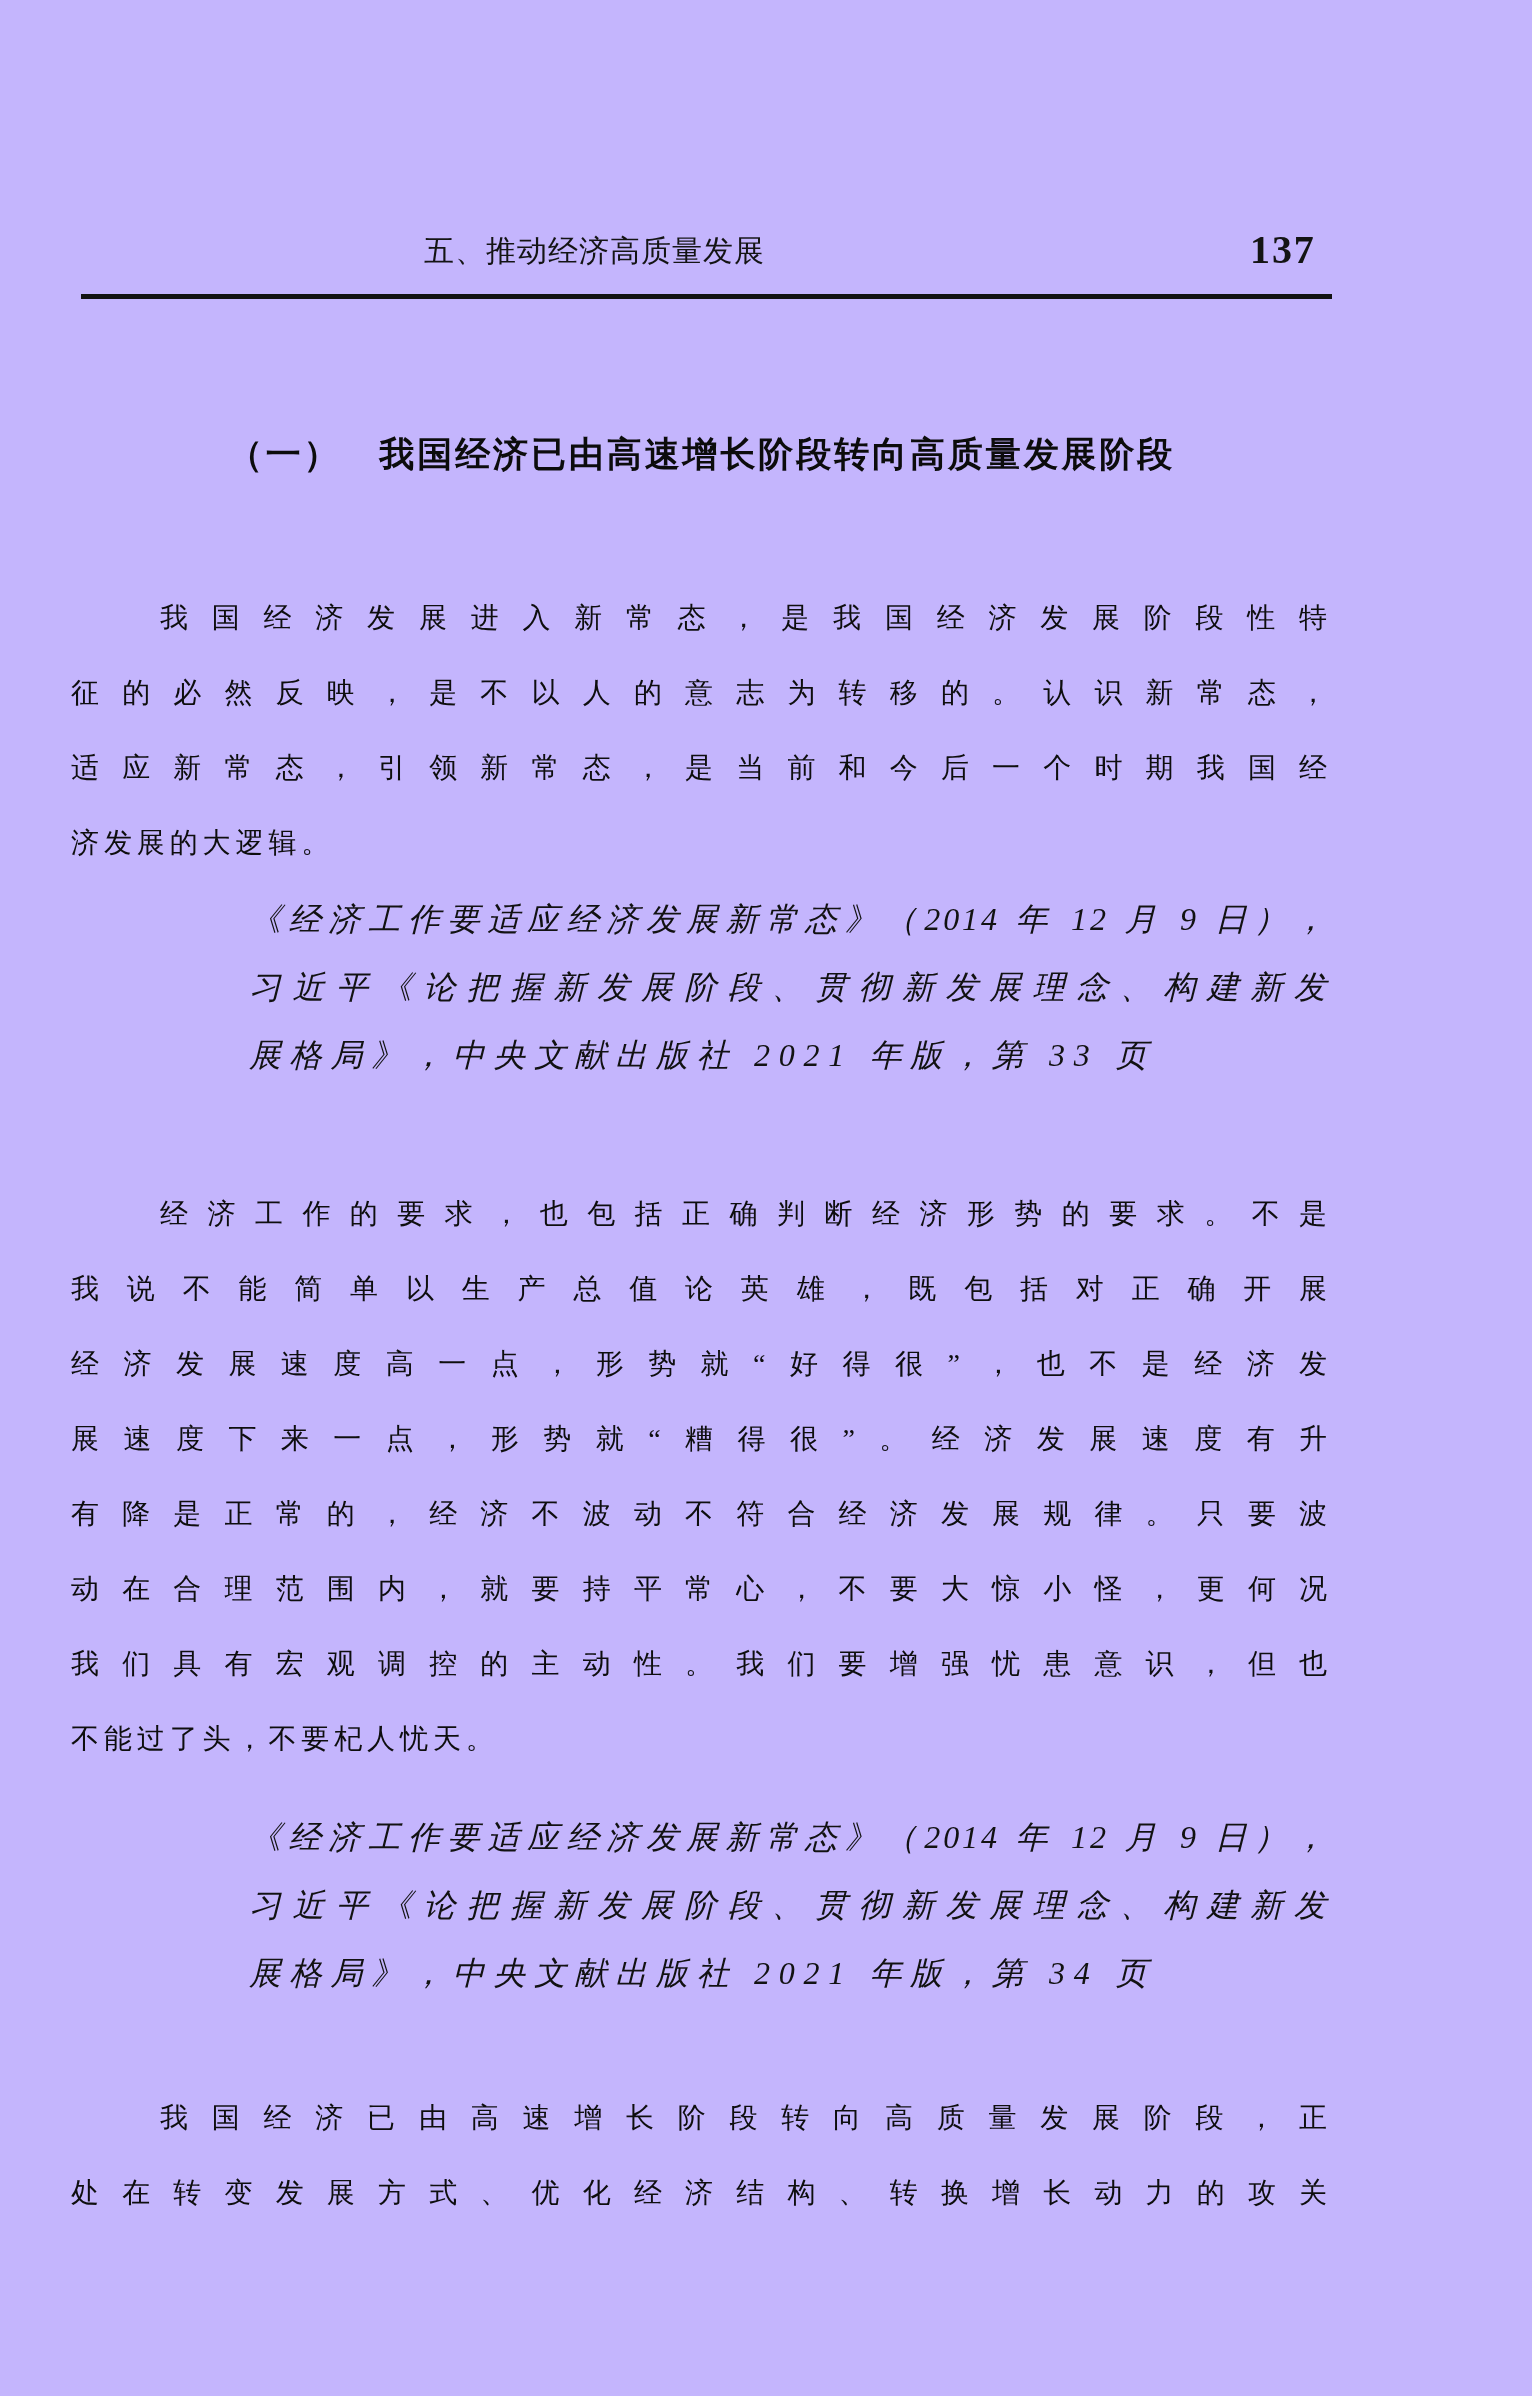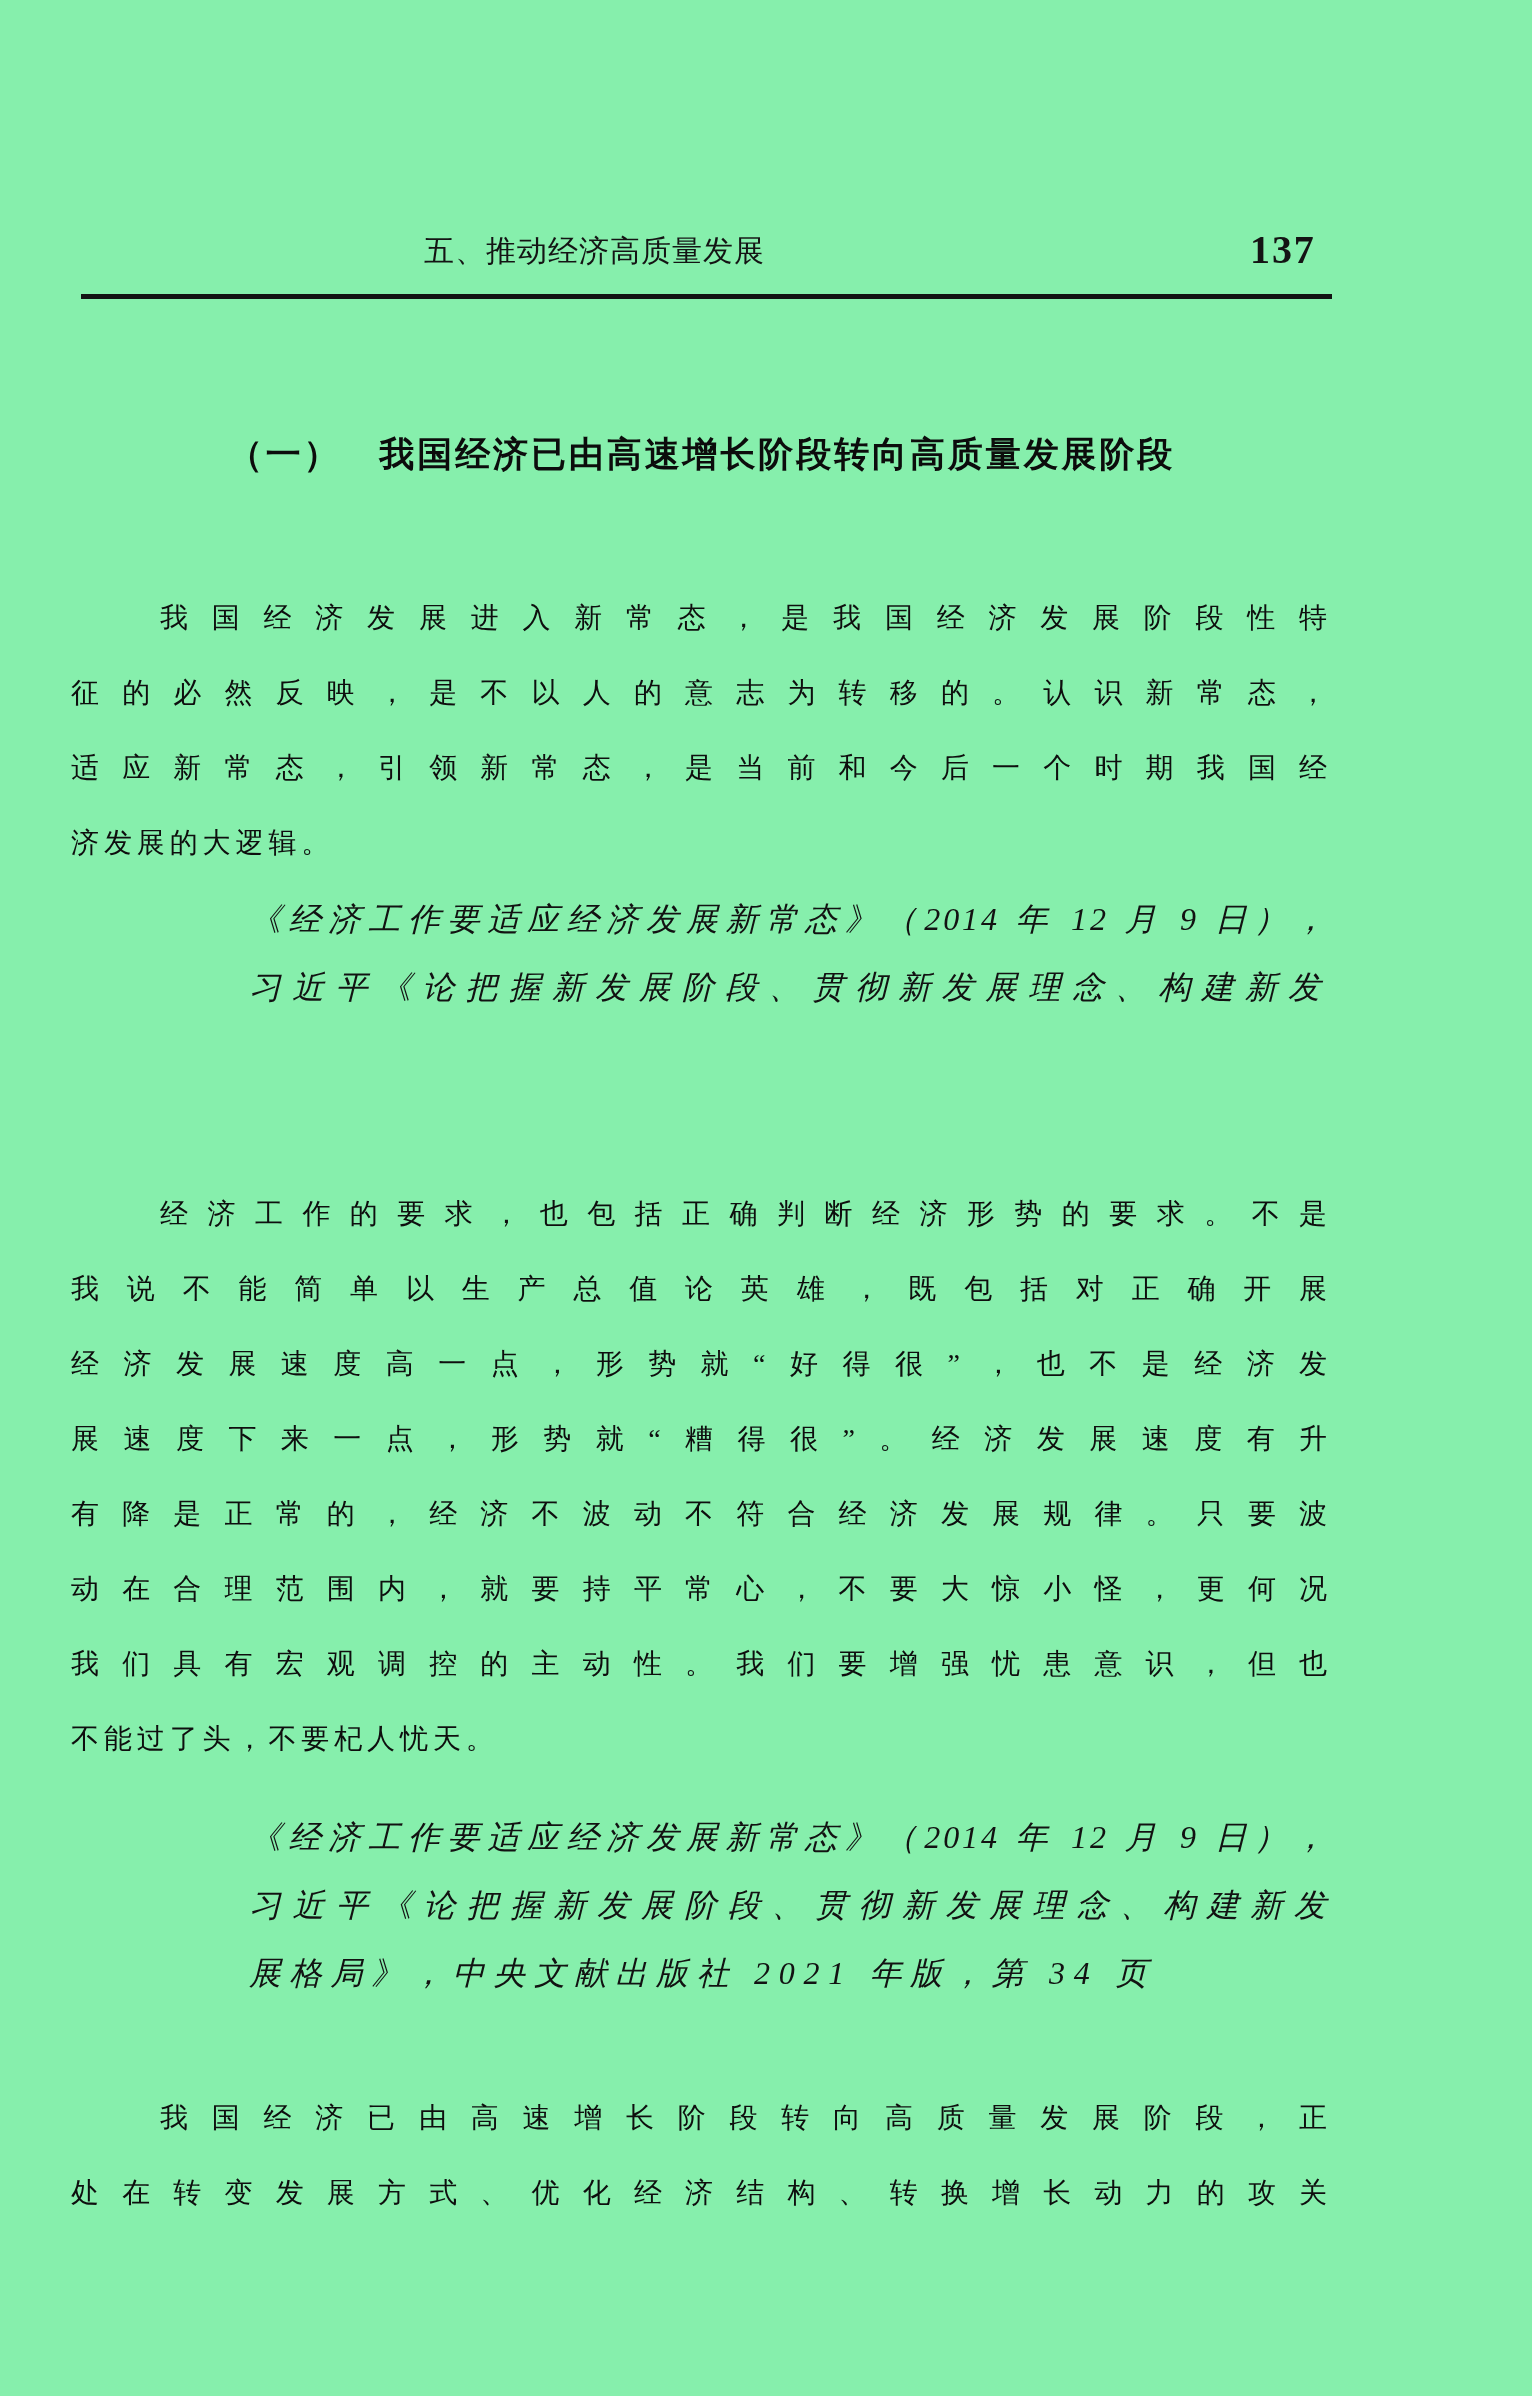--- a/index.html
+++ b/index.html
@@ -4,21 +4,21 @@
 <style>
   html, body {
     margin: 0;
     padding: 0;
     background: #ffffff;
   }
   .page {
     position: relative;
     width: 1532px;
     height: 2397px;
-    background: #86efac;
+    background: #c4b5fd;
     color: #101010;
     font-family: "Liberation Serif", serif;
     overflow: hidden;
   }
 
   
   .running-head {
     position: absolute;
     top: 231px;
     left: 81px;
@@ -126,20 +126,21 @@
   <div class="para p1">
       <div class="line just">我国经济发展进入新常态，是我国经济发展阶段性特</div>
       <div class="line just">征的必然反映，是不以人的意志为转移的。认识新常态，</div>
       <div class="line just">适应新常态，引领新常态，是当前和今后一个时期我国经</div>
       <div class="line">济发展的大逻辑。</div>
     </div>
 
   <div class="cite c1">
       <div class="line just">《经济工作要适应经济发展新常态》（2014 年 12 月 9 日），</div>
       <div class="line just">习近平《论把握新发展阶段、贯彻新发展理念、构建新发</div>
+      <div class="line">展格局》，中央文献出版社 2021 年版，第 33 页</div>
     </div>
 
   <div class="para p2">
       <div class="line just">经济工作的要求，也包括正确判断经济形势的要求。不是</div>
       <div class="line just">我说不能简单以生产总值论英雄，既包括对正确开展</div>
       <div class="line just">经济发展速度高一点，形势就“好得很”，也不是经济发</div>
       <div class="line just">展速度下来一点，形势就“糟得很”。经济发展速度有升</div>
       <div class="line just">有降是正常的，经济不波动不符合经济发展规律。只要波</div>
       <div class="line just">动在合理范围内，就要持平常心，不要大惊小怪，更何况</div>
       <div class="line just">我们具有宏观调控的主动性。我们要增强忧患意识，但也</div>

